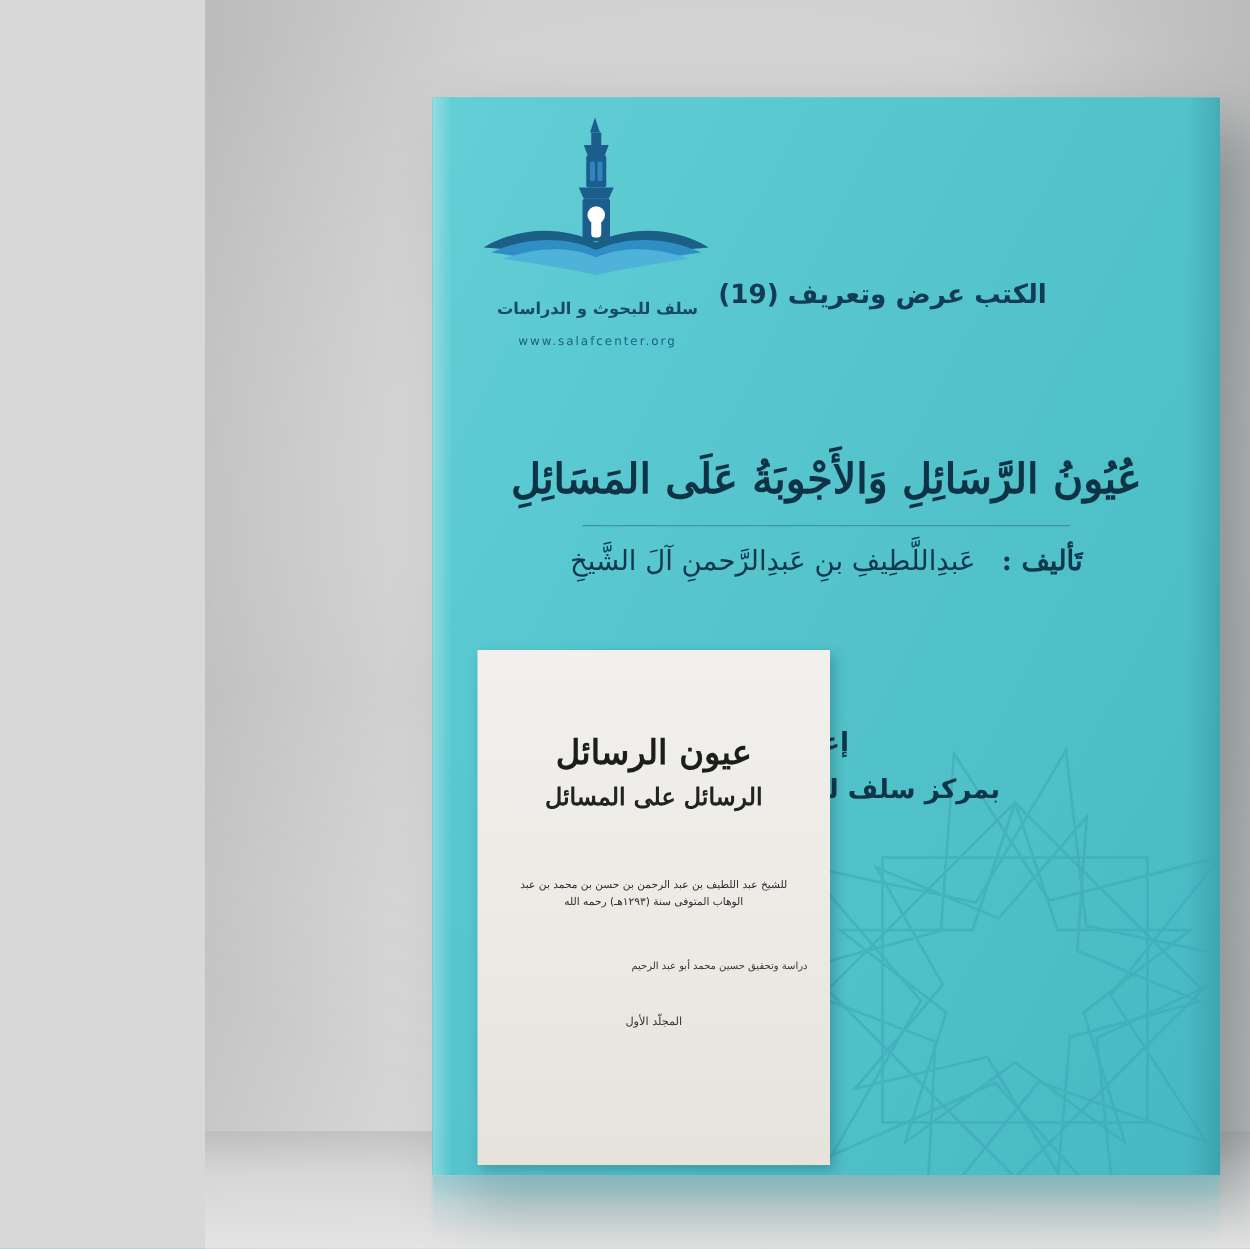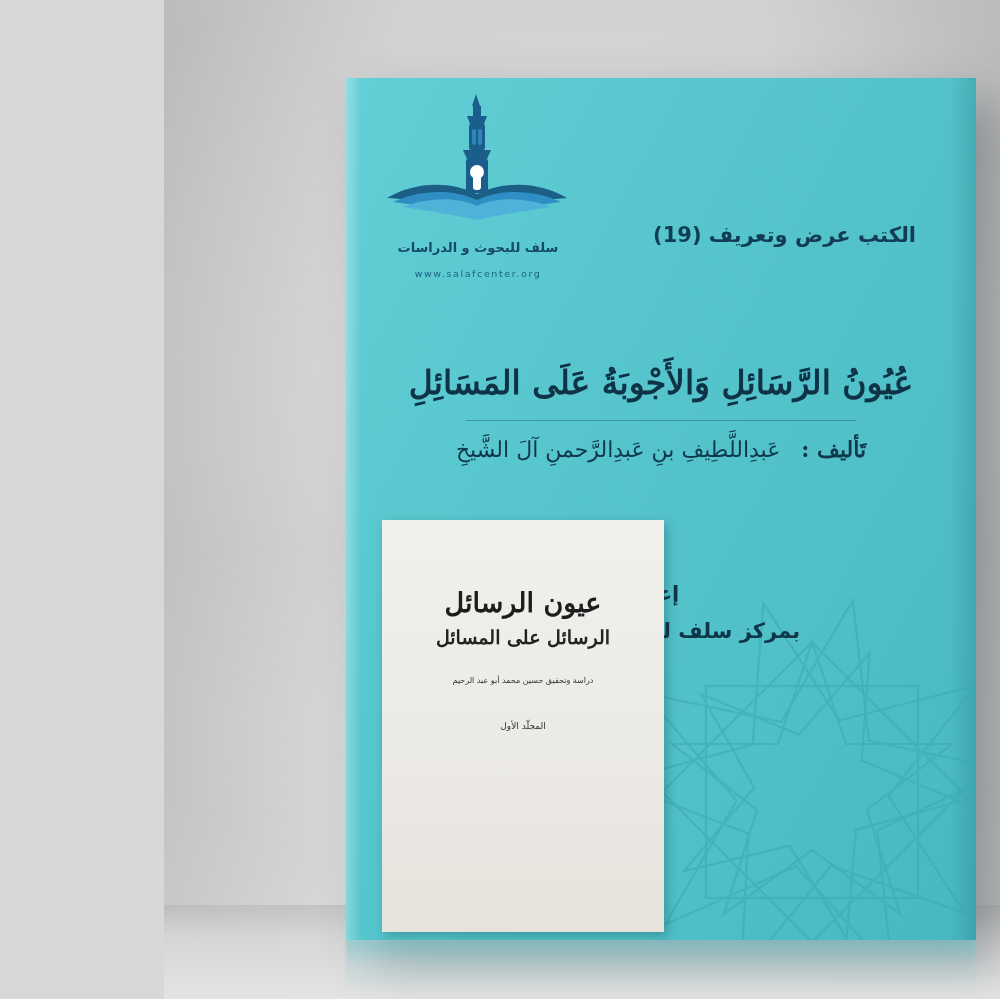--- a/index.html
+++ b/index.html
@@ -118,21 +118,21 @@
     color: #1c5f86;
     direction: ltr;
   }
 
   
   .series {
     position: absolute;
     right: 60px;
     top: 145px;
     width: 420px;
-    text-align: right;
+    text-align: center;
     font-size: 21px;
     color: #123c56;
     direction: rtl;
     font-weight: 600;
   }
 
   
   .title {
     position: absolute;
     left: 0; right: 0;
@@ -219,24 +219,25 @@
     letter-spacing: -0.5px;
   }
   .t-author {
     margin-top: 52px;
     font-size: 8.5px;
     color: #2d2d2d;
     line-height: 1.7;
     padding: 0 6px;
   }
   .t-editor {
-    margin-top: 26px;
+    margin-top: 36px;
     font-size: 8px;
     color: #333;
     line-height: 1.7;
+    text-align: right;
   }
   .t-vol {
     margin-top: 34px;
     font-size: 9px;
     color: #333;
   }
   .t-pub {
     margin-top: 30px;
     font-size: 10px;
     color: #3a3a3a;
@@ -321,19 +322,20 @@
 
     <div class="prepared">
       <div>إعداد : هيئة التحرير</div>
       <div>بمركز سلف للبحوث والدراسات</div>
     </div>
 
     <div class="thumb">
       <div class="thumb-inner">
         <div class="t-title">عيون الرسائل</div>
         <div class="t-title2">الرسائل على المسائل</div>
+        <div class="t-author">للشيخ عبد اللطيف بن عبد الرحمن بن حسن بن محمد بن عبد الوهاب المتوفى سنة (١٢٩٣هـ) رحمه الله</div>
         <div class="t-editor">دراسة وتحقيق حسين محمد أبو عبد الرحيم</div>
         <div class="t-vol">المجلّد الأول</div>
       </div>
     </div>
 
   </div>
 </div>
 
 </body></html>

